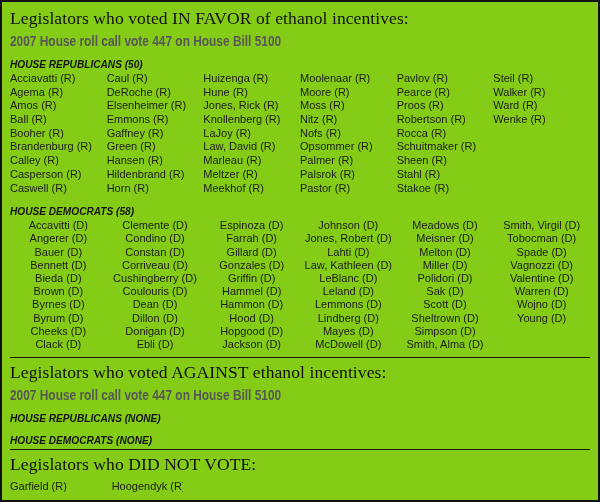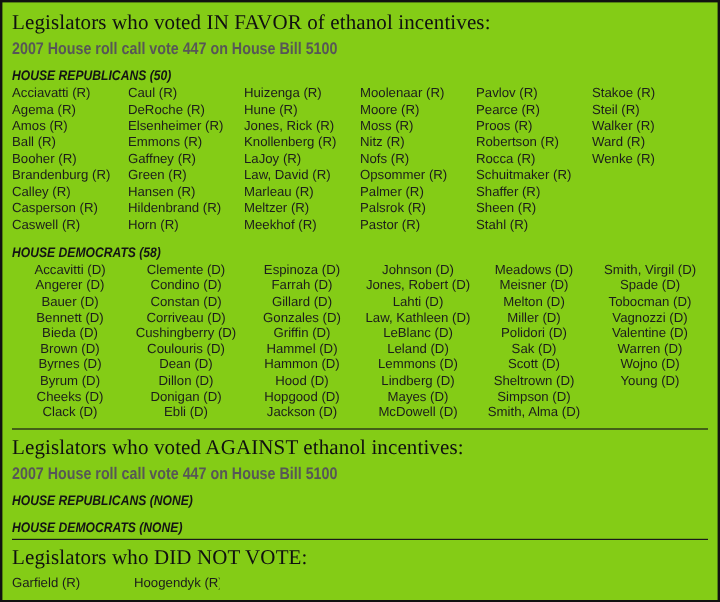--- a/index.html
+++ b/index.html
@@ -126,21 +126,20 @@
         <span class="name">Opsommer (R)</span>
         <span class="name">Palmer (R)</span>
         <span class="name">Palsrok (R)</span>
         <span class="name">Pastor (R)</span>
         <span class="name">Pavlov (R)</span>
         <span class="name">Pearce (R)</span>
         <span class="name">Proos (R)</span>
         <span class="name">Robertson (R)</span>
         <span class="name">Rocca (R)</span>
         <span class="name">Schuitmaker (R)</span>
-        <span class="name">Shaffer (R)</span>
         <span class="name">Sheen (R)</span>
         <span class="name">Stahl (R)</span>
         <span class="name">Stakoe (R)</span>
         <span class="name">Steil (R)</span>
         <span class="name">Walker (R)</span>
         <span class="name">Ward (R)</span>
         <span class="name">Wenke (R)</span>
       </div>
     <div class="group-label-wrap">
       <span class="group-label">HOUSE DEMOCRATS (58)</span>
@@ -190,22 +189,22 @@
         <span class="name">Meisner (D)</span>
         <span class="name">Melton (D)</span>
         <span class="name">Miller (D)</span>
         <span class="name">Polidori (D)</span>
         <span class="name">Sak (D)</span>
         <span class="name">Scott (D)</span>
         <span class="name">Sheltrown (D)</span>
         <span class="name">Simpson (D)</span>
         <span class="name">Smith, Alma (D)</span>
         <span class="name">Smith, Virgil (D)</span>
+        <span class="name">Tobocman (D)</span>
         <span class="name">Spade (D)</span>
-        <span class="name">Tobocman (D)</span>
         <span class="name">Vagnozzi (D)</span>
         <span class="name">Valentine (D)</span>
         <span class="name">Warren (D)</span>
         <span class="name">Wojno (D)</span>
         <span class="name">Young (D)</span>
       </div>
   </section>
 
   <hr class="divider">
 

